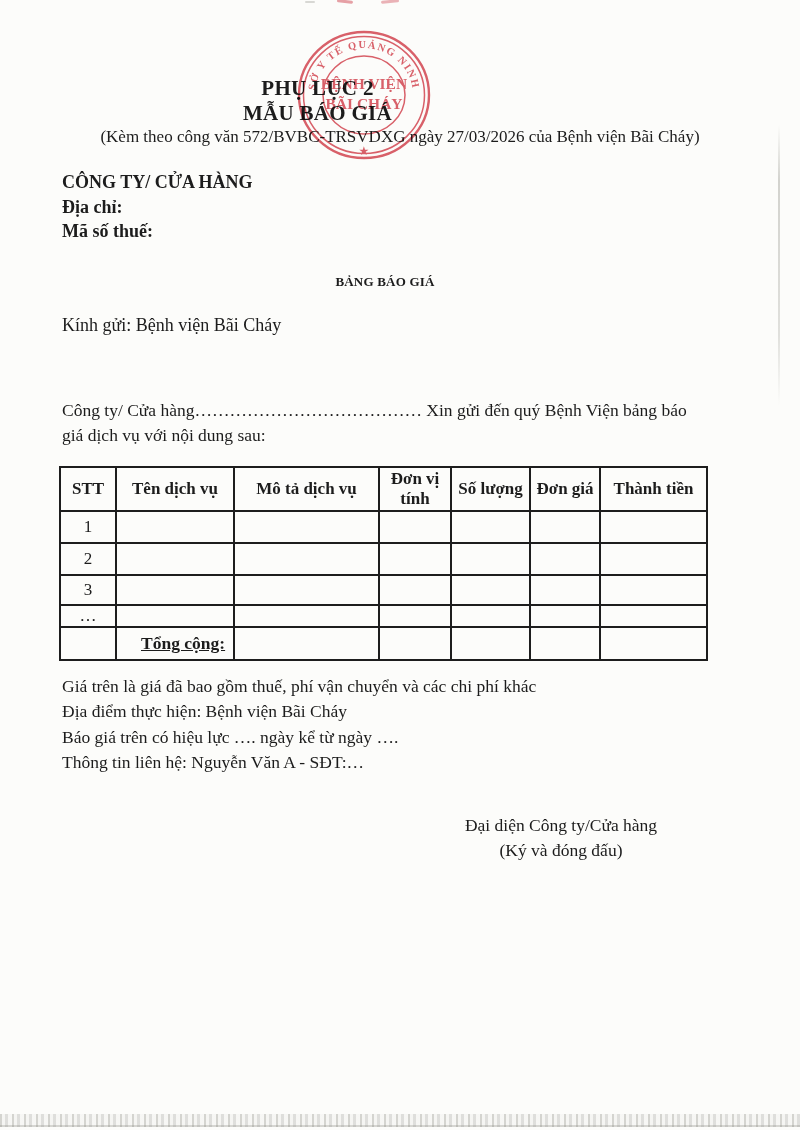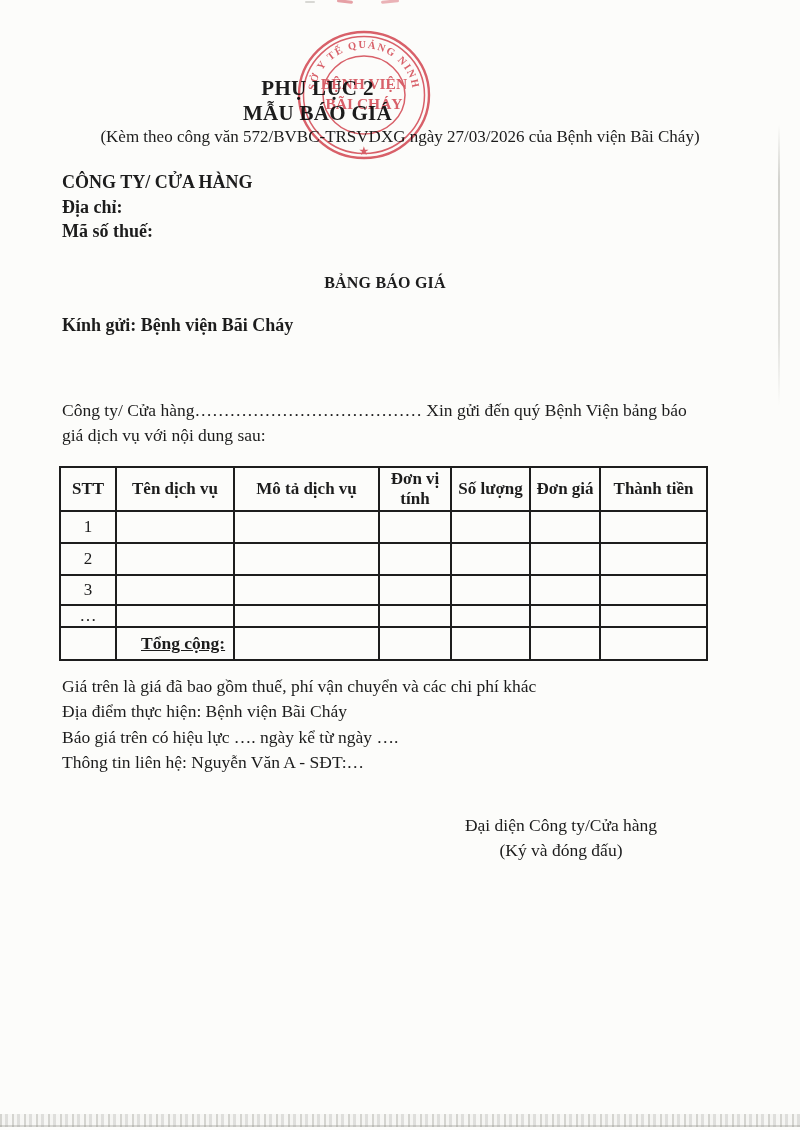--- a/index.html
+++ b/index.html
@@ -25,23 +25,23 @@
 
   
   .mark { border-radius:2px; }
   .mark-red-1 { left:337px; top:0; width:16px; height:3px; background:#cf4450; opacity:.5; transform:rotate(6deg); }
   .mark-red-2 { left:381px; top:0; width:18px; height:3px; background:#cf4450; opacity:.4; transform:rotate(-5deg); }
   .mark-gray  { left:305px; top:1px; width:10px; height:2px; background:#bfbfba; opacity:.6; }
 
   
   .company { left:62px; top:170px; font-weight:bold; font-size:18px; line-height:24.5px; }
 
-  .quote-heading { top:274px; left:0; width:770px; text-align:center; font-weight:bold; font-size:16px; letter-spacing:.2px; }
-
-  .kinh-gui { left:62px; top:315px; font-weight:bold; font-size:18px; }
+  .quote-heading { top:274px; left:0; width:770px; text-align:center; font-weight:bold; font-size:13px; letter-spacing:.2px; }
+
+  .kinh-gui { left:62px; top:315px; font-weight:normal; font-size:18px; }
 
   .para { left:62px; width:642px; font-size:17.5px; line-height:24.8px; text-align:left; }
   .para1 { top:345px; }
   .para2 { top:398px; }
 
   
   .quote-table { left:59px; top:466px; }
   table { border-collapse:collapse; table-layout:fixed; width:647px; background:transparent; }
   th, td { border:2px solid #1d1d1d; overflow:hidden; }
   thead th { font-weight:bold; font-size:17px; line-height:1.15; text-align:center; vertical-align:middle; padding:1px 2px; height:40px; }

